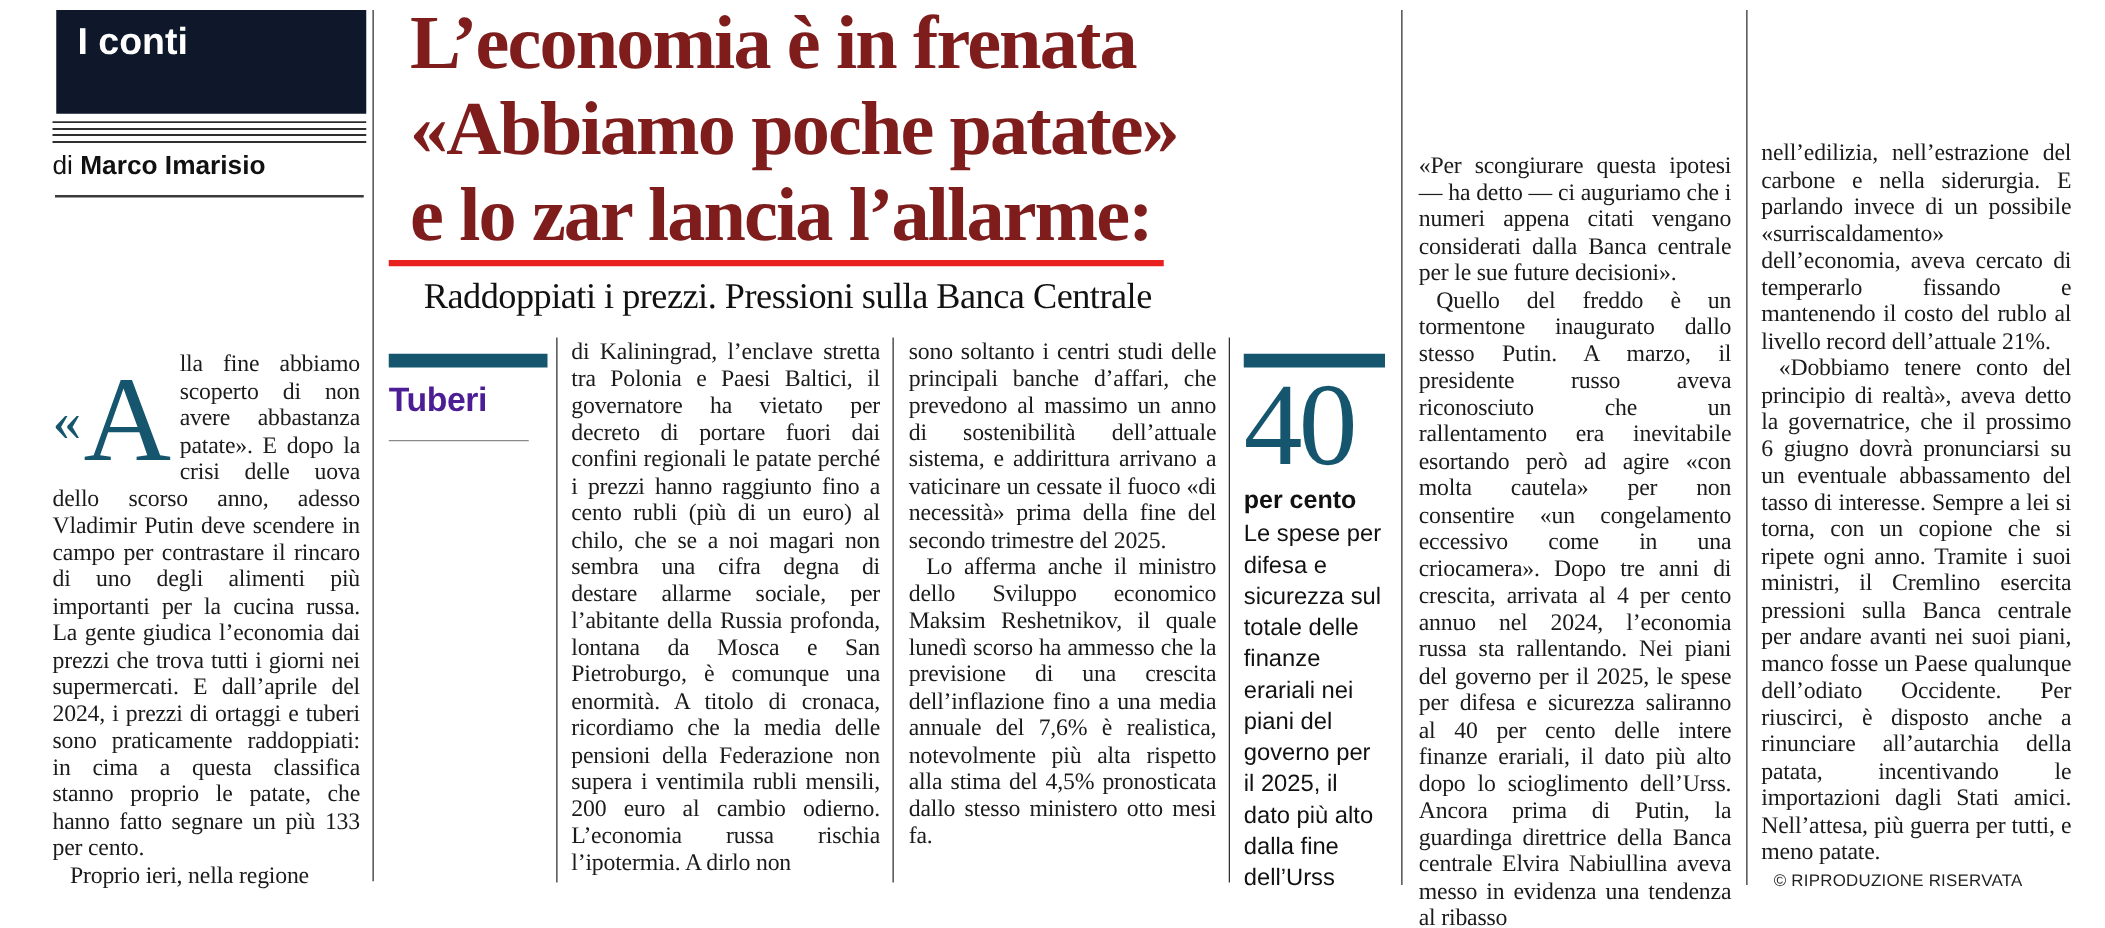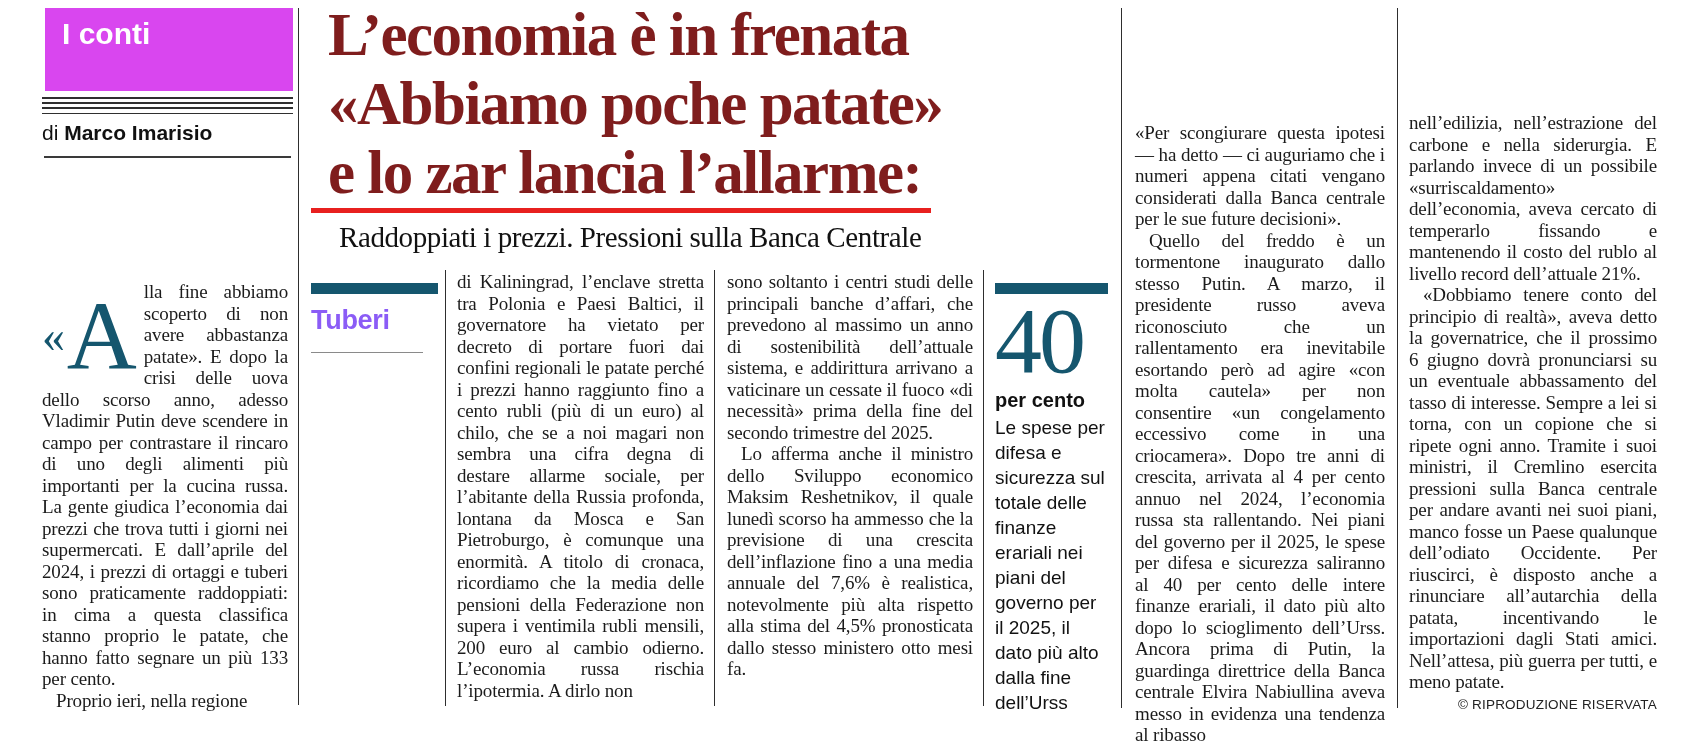--- a/index.html
+++ b/index.html
@@ -1,21 +1,21 @@
 <!DOCTYPE html>
 <html lang="it"><head>
 <meta charset="utf-8">
 <style>
   html,body{margin:0;padding:0;background:#ffffff;}
   .page{
     position:relative;width:1684px;height:742px;background:#fff;overflow:hidden;
     font-family:"Liberation Serif","DejaVu Serif",serif;color:#1b1b1b;
   }
   
-  .kicker-box{position:absolute;left:45px;top:8px;width:248px;height:83px;background:#d946ef;}
+  .kicker-box{position:absolute;left:45px;top:8px;width:248px;height:83px;background:#0f172a;}
   .kicker-label{font-family:"Liberation Sans","DejaVu Sans",sans-serif;font-weight:bold;
     color:#fff;font-size:30px;padding:9px 0 0 17px;}
   .rule-stack{position:absolute;left:42px;top:97px;width:251px;height:18px;
     background:repeating-linear-gradient(to bottom,#2f2f2f 0 1.6px,transparent 1.6px 5.2px);}
   .byline{position:absolute;left:42px;top:121px;font-family:"Liberation Sans","DejaVu Sans",sans-serif;
     font-size:21px;color:#111;}
   .byline .author{font-weight:bold;}
   .byline-rule{position:absolute;left:44px;top:156px;width:247px;height:2px;background:#3a3a3a;}
 
   
@@ -45,38 +45,38 @@
   .col-4{left:1135px;top:112px;width:250px;height:610px;margin-top:10px;}
   .col-5{left:1409px;top:112px;width:248px;height:600px;}
 
   
   .dropcap{float:left;height:88px;margin:4px 7px 0 0;display:flex;align-items:flex-end;color:#15566e;}
   .dc-quote{font-size:46px;line-height:0.9;margin:0 2px 16px 0;}
   .dc-letter{font-size:97px;line-height:0.76;}
 
   
   .sidebar{position:absolute;left:311px;top:283px;width:127px;
-    font-family:"Liberation Sans","DejaVu Sans",sans-serif;color:#8b5cf6;}
+    font-family:"Liberation Sans","DejaVu Sans",sans-serif;color:#4c1d95;}
   .sidebar-bar{height:11px;background:#15566e;}
   .sidebar-title{font-size:27px;font-weight:bold;margin:11px 0 16px 0;letter-spacing:-0.3px;}
   .sidebar-item{font-size:20px;line-height:26px;}
   .dot{display:inline-block;width:12px;height:12px;border-radius:50%;background:#9e1b32;margin-right:3px;}
   .sidebar-divider{width:112px;height:1px;background:#8a8a8a;margin:16px 0 15px 0;}
 
   
   .statbox{position:absolute;left:995px;top:283px;width:113px;
     font-family:"Liberation Sans","DejaVu Sans",sans-serif;color:#111;}
   .stat-bar{height:11px;background:#15566e;}
   .stat-value{font-family:"Liberation Serif","DejaVu Serif",serif;font-size:94px;line-height:0.84;
     color:#15566e;margin-top:7px;letter-spacing:-3px;}
   .stat-unit{font-weight:bold;font-size:20px;margin-top:9px;}
   .stat-desc{font-size:19px;line-height:25px;margin-top:3px;}
 
   
-  .copyright{position:absolute;left:1380px;top:697px;width:277px;text-align:right;
+  .copyright{position:absolute;left:1380px;top:697px;width:277px;text-align:center;
     font-family:"Liberation Sans","DejaVu Sans",sans-serif;font-size:13.5px;
     letter-spacing:0.2px;color:#222;}
 </style>
 </head>
 <body>
 
 <div class="page">
 
   <div class="kicker-box">
     <div class="kicker-label">I conti</div>

